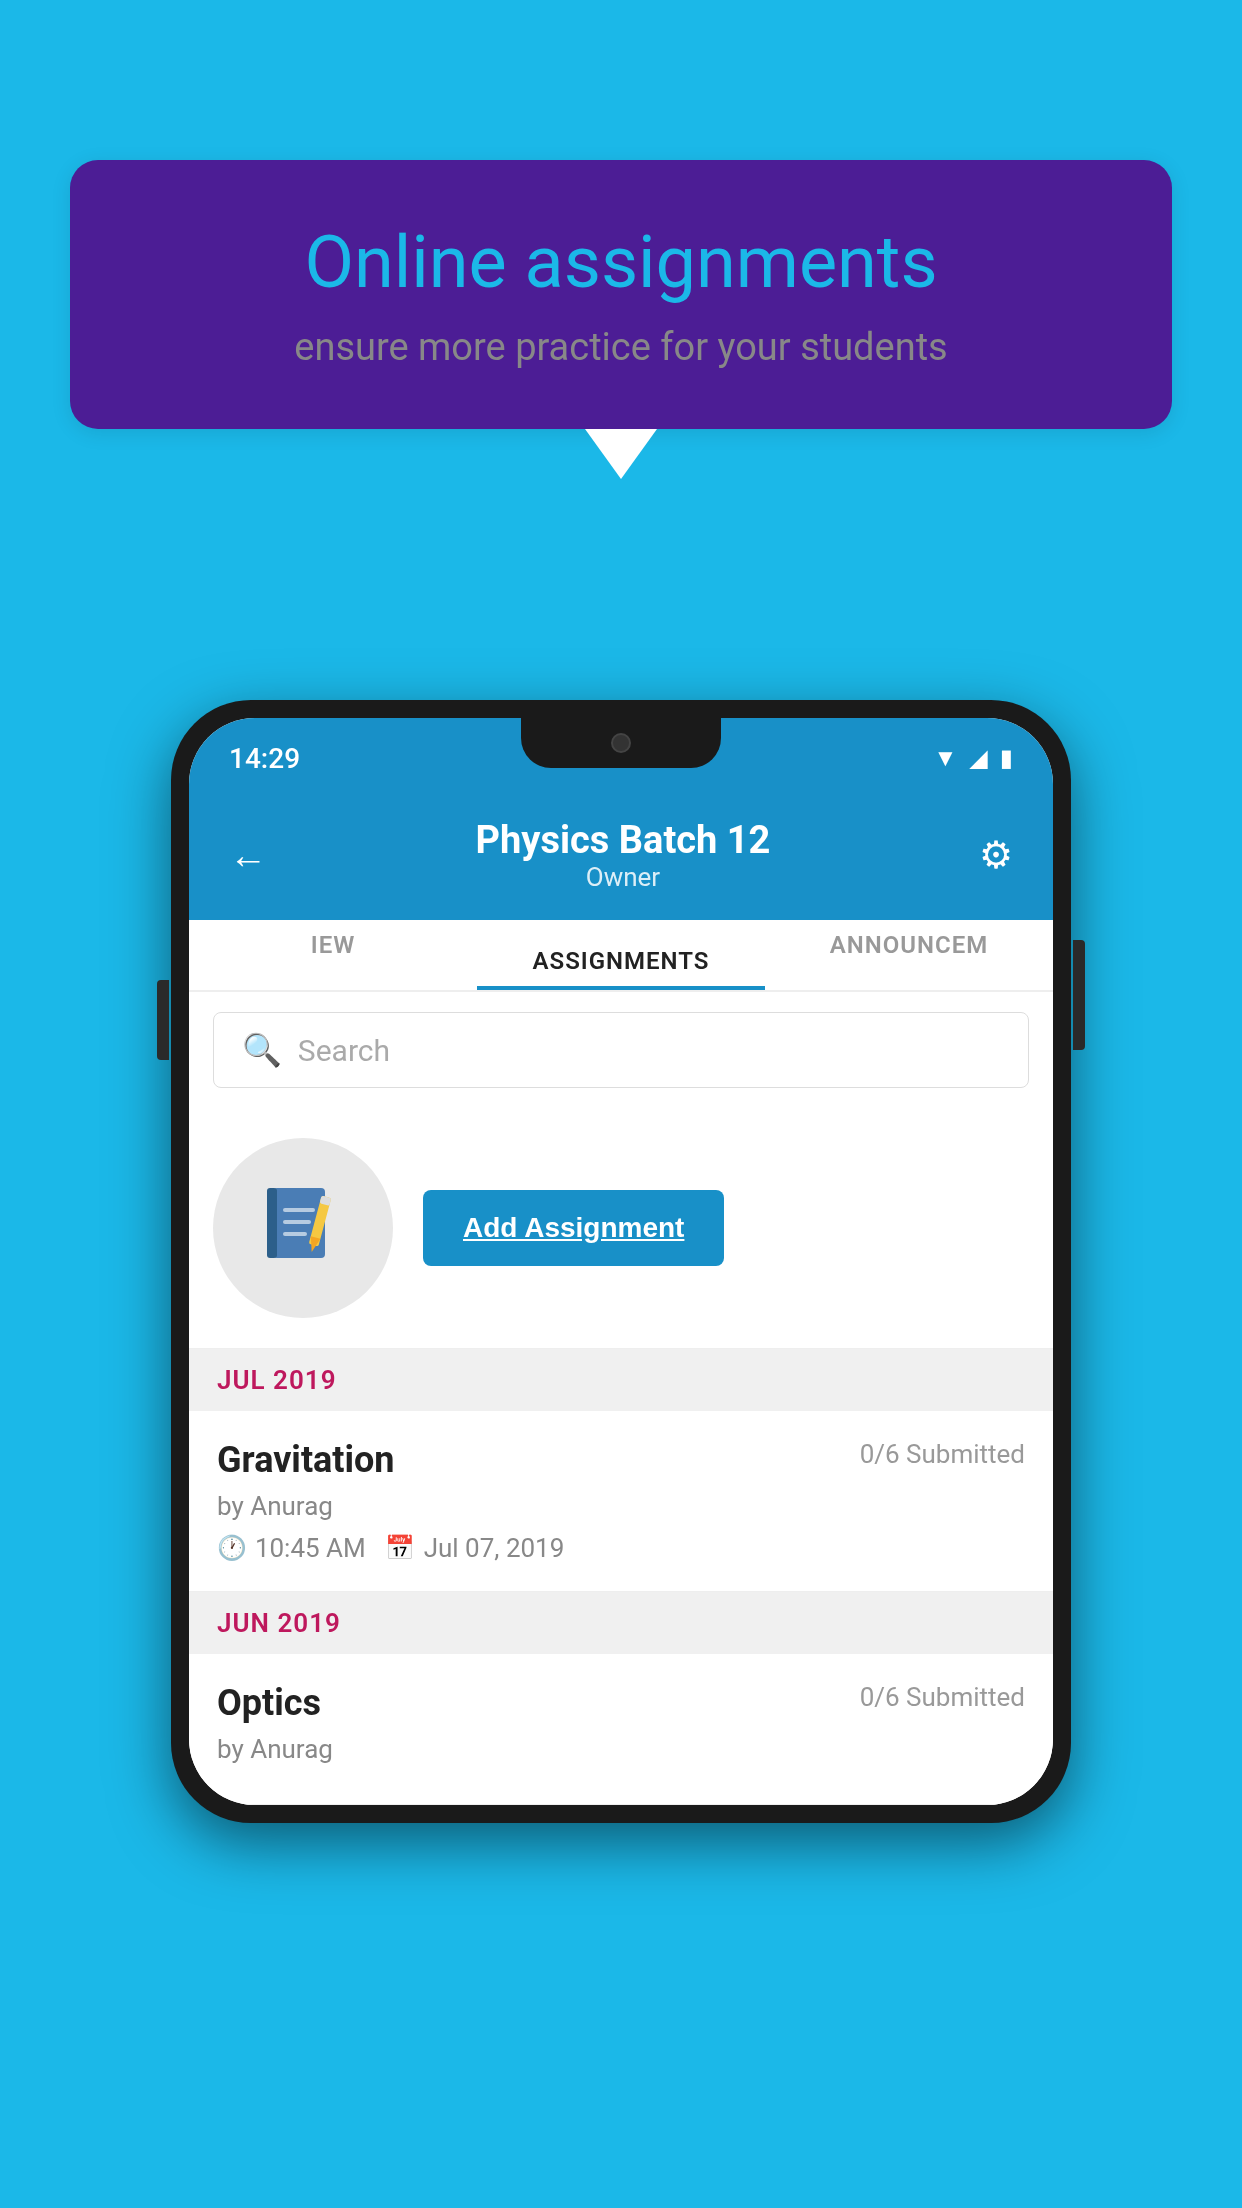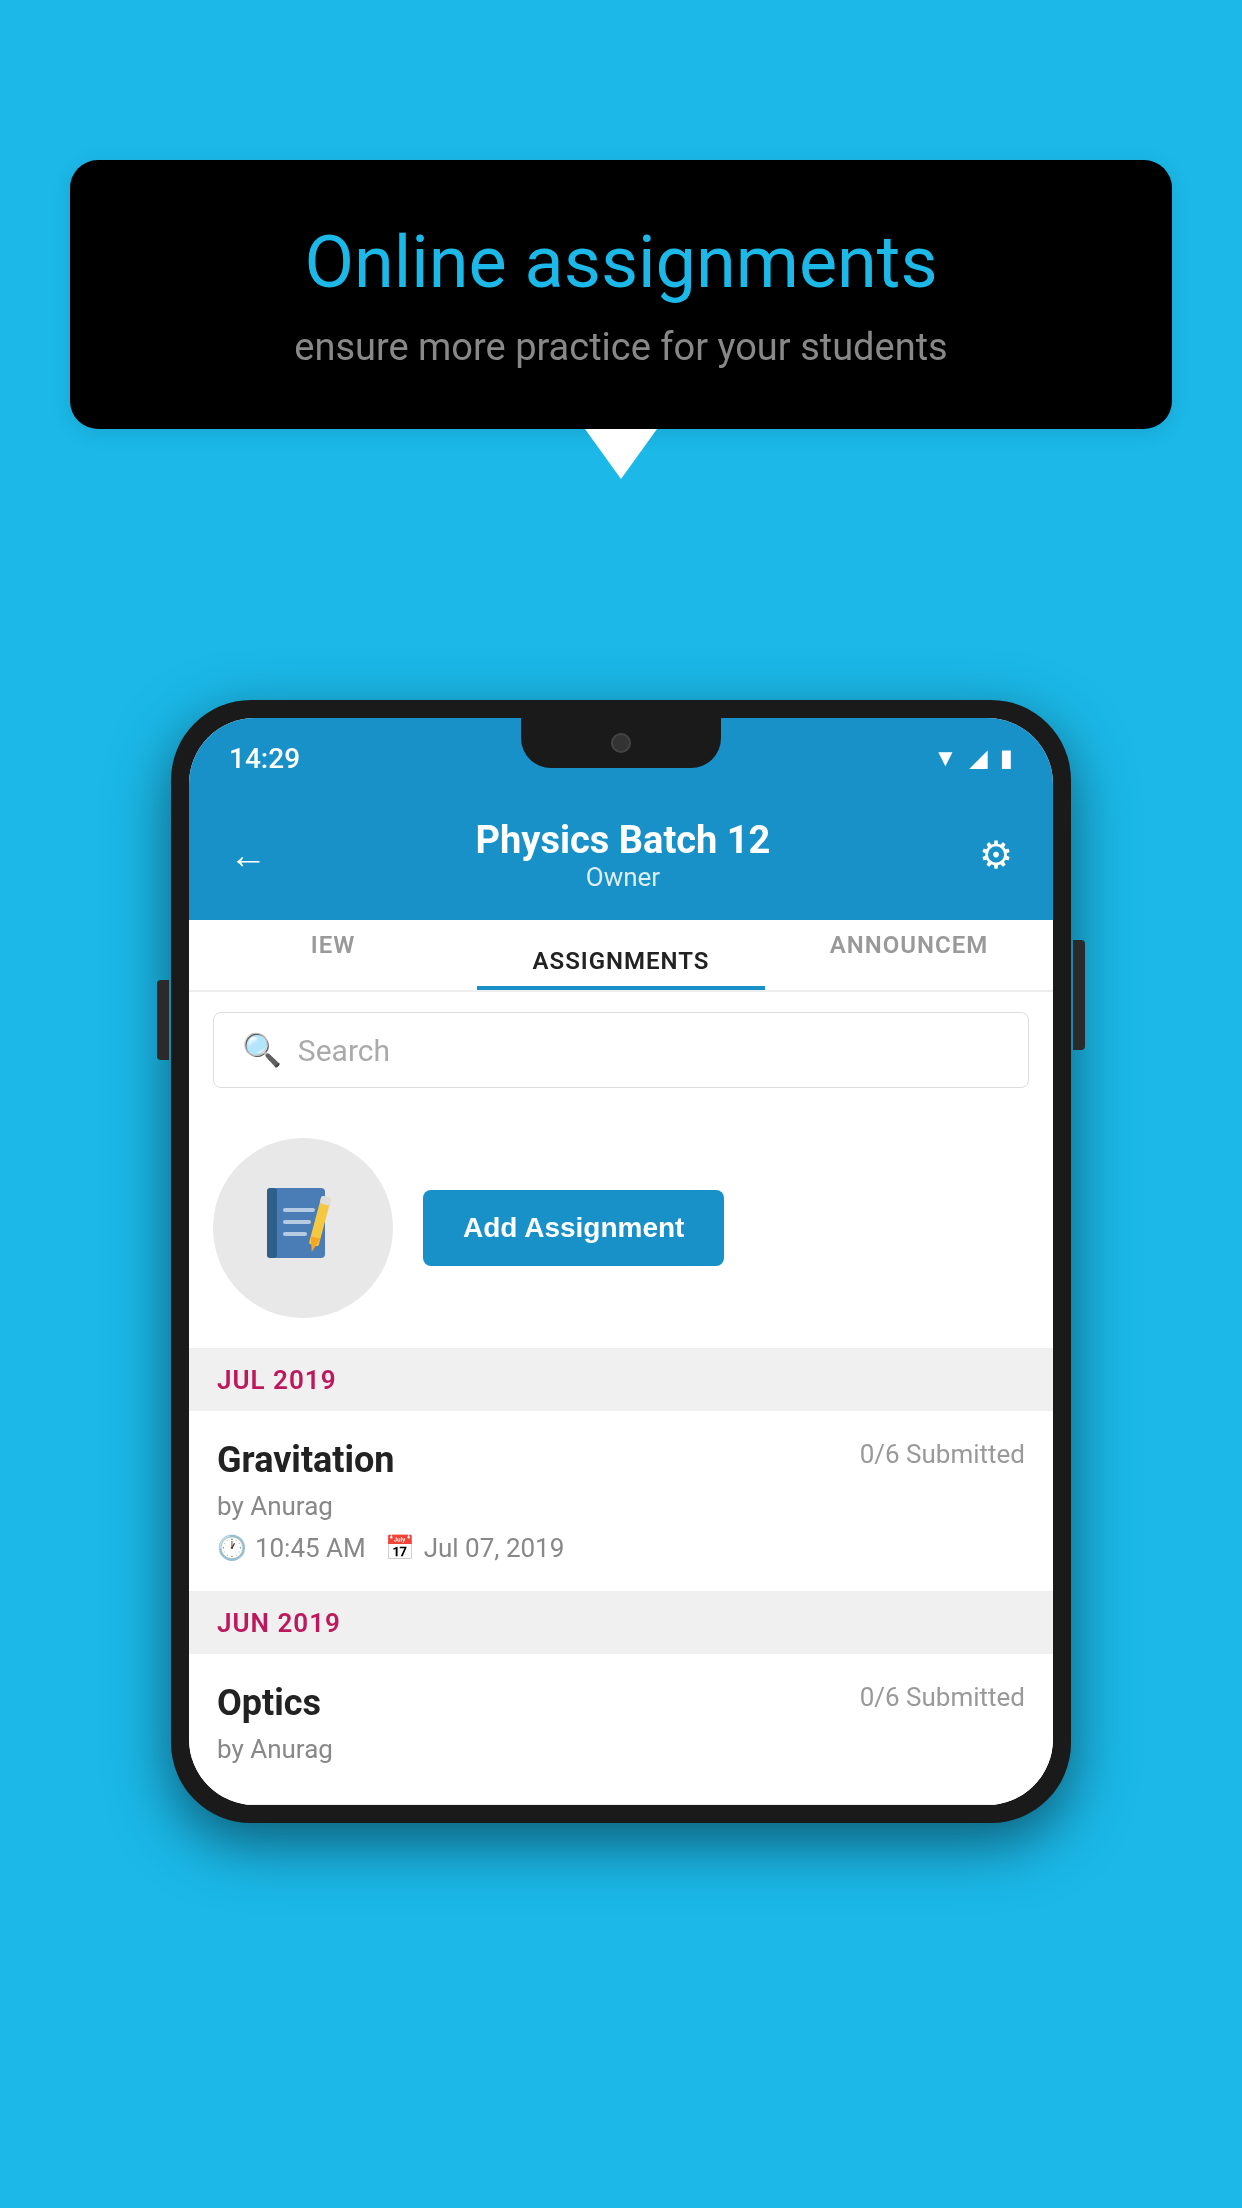--- a/index.html
+++ b/index.html
@@ -18,21 +18,21 @@
       position: absolute;
       top: 160px;
       left: 70px;
       right: 70px;
       display: flex;
       flex-direction: column;
       align-items: center;
     }
 
     .speech-bubble {
-      background: #000000;
+      background: #4c1d95;
       border-radius: 28px;
       padding: 60px 70px;
       width: 100%;
       text-align: center;
       box-shadow: 0 4px 20px rgba(0,0,0,0.1);
     }
 
     .speech-bubble-title {
       color: #1bb8e8;
       font-size: 72px;
@@ -273,20 +273,21 @@
 
     .add-assignment-btn {
       background: #1890c8;
       color: white;
       border: none;
       border-radius: 8px;
       padding: 22px 40px;
       font-size: 28px;
       font-weight: 600;
       cursor: pointer;
+      text-decoration: underline;
     }
 
     
     .month-header {
       background: #f0f0f0;
       padding: 16px 28px;
       color: #be185d;
       font-size: 26px;
       font-weight: 600;
       letter-spacing: 1px;

